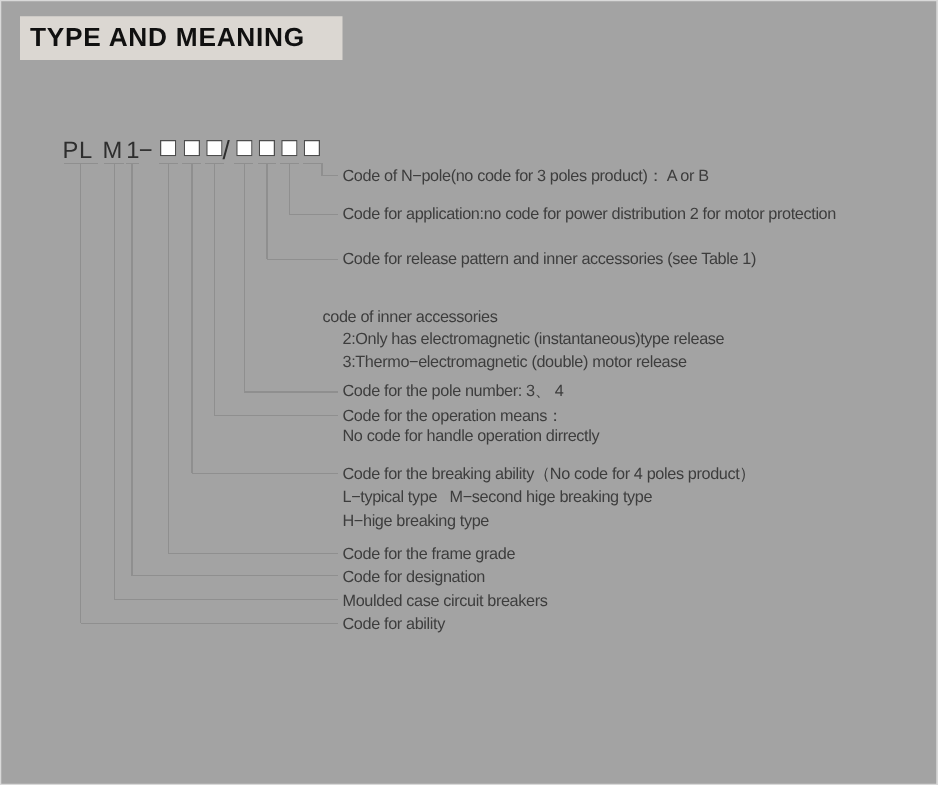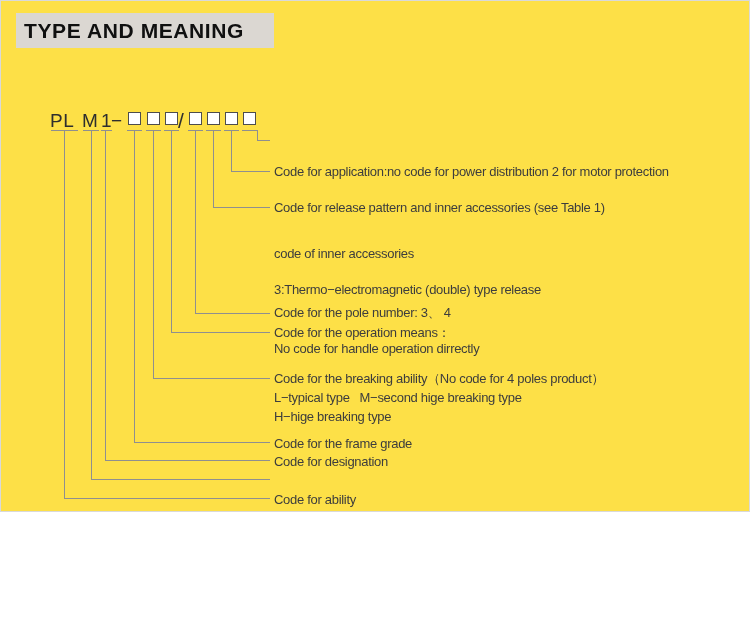--- a/index.html
+++ b/index.html
@@ -1,18 +1,18 @@
 <!DOCTYPE html>
 <html style="--title-bg: #dbd7d2; --title-fg: #101010; --label-fg: #3d3d3d; --code-fg: #2e2e2e;"><head>
 <meta charset="utf-8">
 <style>
   html,body{margin:0;padding:0;background:#fff;}
   .page{
-    position:relative;width:750px;height:512px;box-sizing:border-box;
-    background:#fde047;border:1px solid #d9d9d9;overflow:hidden;
+    position:relative;width:750px;height:628px;box-sizing:border-box;
+    background:#a3a3a3;border:1px solid #d9d9d9;overflow:hidden;
     font-family:"Liberation Sans",sans-serif;
   }
   .title-box{
     position:absolute;left:15px;top:12px;width:258px;height:35px;
     background:var(--title-bg,#dbd7d2);
   }
   .title-box span{
     display:block;padding-left:8px;line-height:35px;
     font-size:21px;font-weight:bold;letter-spacing:0.6px;
     color:var(--title-fg,#101010);
@@ -90,27 +90,30 @@
   <span class="code-ch" style="left:177px;font-size:21px;top:108px">/</span>
 
   <div class="code-box" style="left:127px"></div>
   <div class="code-box" style="left:146px"></div>
   <div class="code-box" style="left:164px"></div>
   <div class="code-box" style="left:188px"></div>
   <div class="code-box" style="left:206px"></div>
   <div class="code-box" style="left:224px"></div>
   <div class="code-box" style="left:242px"></div>
 
+  <div class="lbl" style="left:273px;top:140px">Code of N−pole(no code for 3 poles product)： A or B</div>
   <div class="lbl" style="left:273px;top:170px">Code for application:no code for power distribution 2 for motor protection</div>
   <div class="lbl" style="left:273px;top:206px">Code for release pattern and inner accessories (see Table 1)</div>
-  <div class="lbl" style="left:273px;top:252px">code of inner accessories</div>
-  <div class="lbl" style="left:273px;top:288px">3:Thermo−electromagnetic (double) type release</div>
+  <div class="lbl" style="left:257px;top:252px">code of inner accessories</div>
+  <div class="lbl" style="left:273px;top:270px">2:Only has electromagnetic (instantaneous)type release</div>
+  <div class="lbl" style="left:273px;top:288px">3:Thermo−electromagnetic (double) motor release</div>
   <div class="lbl" style="left:273px;top:312px">Code for the pole number: 3、 4</div>
   <div class="lbl" style="left:273px;top:331.5px">Code for the operation means：</div>
   <div class="lbl" style="left:273px;top:347px">No code for handle operation dirrectly</div>
   <div class="lbl" style="left:273px;top:378px">Code for the breaking ability（No code for 4 poles product）</div>
   <div class="lbl" style="left:273px;top:396px">L−typical type   M−second hige breaking type</div>
   <div class="lbl" style="left:273px;top:415px">H−hige breaking type</div>
   <div class="lbl" style="left:273px;top:441.5px">Code for the frame grade</div>
   <div class="lbl" style="left:273px;top:459.5px">Code for designation</div>
+  <div class="lbl" style="left:273px;top:478.5px">Moulded case circuit breakers</div>
   <div class="lbl" style="left:273px;top:497.5px">Code for ability</div>
 
 </div>
 
 </body></html>

